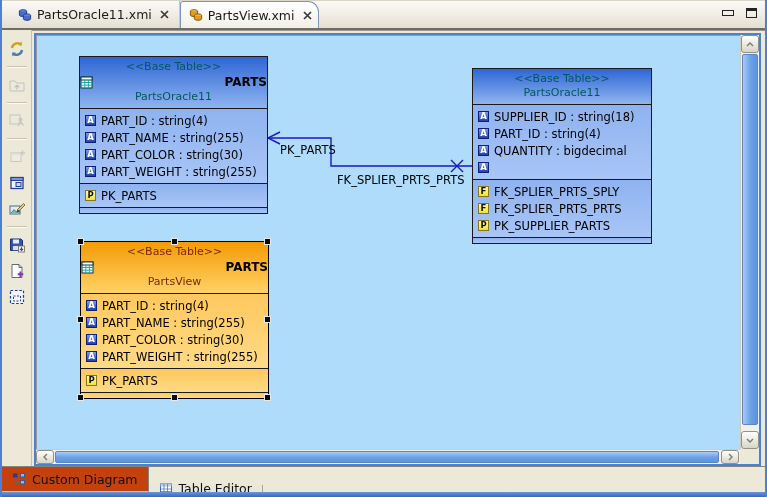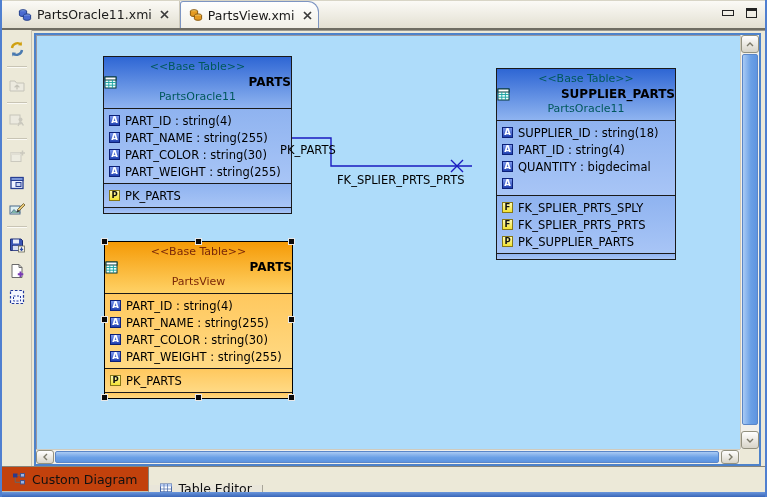--- a/index.html
+++ b/index.html
@@ -41,21 +41,21 @@
     background:linear-gradient(#ffffff,#d8d4c8);border:1px solid #93917f;border-radius:3px;}
   .vscroll .sb-up{top:0;left:0;right:0;height:18px;}
   .vscroll .sb-down{bottom:0;left:0;right:0;height:18px;}
   .vscroll .thumb{position:absolute;top:19px;left:1px;right:1px;height:calc(100% - 43px);
     background:linear-gradient(90deg,#a9caf4,#6aa0e6 55%,#5e94e0);border:1px solid #5a86c8;border-radius:2px;}
   .hscroll .sb-left{left:0;top:0;bottom:0;width:18px;}
   .hscroll .sb-right{right:1px;top:0;bottom:0;width:18px;}
   .hscroll .thumb{position:absolute;left:19px;right:21px;top:1px;bottom:1px;
     background:linear-gradient(#a9caf4,#6aa0e6 55%,#5e94e0);border:1px solid #5a86c8;border-radius:2px;}
   
-  .dtable{position:absolute;border:1px solid var(--bd);z-index:2;background:#fff;margin-left:24px;}
+  .dtable{position:absolute;border:1px solid var(--bd);z-index:2;background:#fff;}
   .t-header{text-align:center;padding:3px 0 4px;background:linear-gradient(var(--h1),var(--h2));}
   .t-stereo,.t-schema{font-size:11px;color:var(--accent);line-height:14px;}
   .t-name-row{font-size:12px;font-weight:bold;color:#000;display:flex;justify-content:space-between;align-items:center;gap:4px;line-height:16px;}
   .t-cols,.t-keys{background:linear-gradient(var(--b1),var(--b2));border-top:1px solid #1a1a1a;padding:3px 0;}
   .t-foot{background:linear-gradient(var(--b1),var(--b2));border-top:1px solid #1a1a1a;height:6px;}
   .t-row{display:flex;align-items:center;height:17px;padding-left:5px;}
   .r-icon{width:11px;height:11px;flex:none;display:flex;align-items:center;justify-content:center;
     font-size:8.5px;font-weight:bold;margin-right:5px;line-height:1;}
   .r-icon.attr{background:linear-gradient(#7c98ee,#2040b0);color:#fff;border:1px solid #0c2078;}
   .r-icon.key{background:linear-gradient(#fffbb0,#f2e232);color:#111;border:1px solid #857718;}
@@ -226,28 +226,20 @@
               <div class="t-row">
     <span class="r-icon key">P</span>
     <span class="r-text">PK_PARTS</span>
   </div>
             </div>
     <div class="t-foot"></div>
   </div>
           <div class="dtable" style="left: 435px; top: 32px; width: 180px; --h1: #2e66d4; --h2: #8fb4f0; --b1: #8fb3f0; --b2: #a8c5f6; --accent: #00585c; --bd: #1a1a1a;">
     <div class="t-header">
       <div class="t-stereo">&lt;&lt;Base Table&gt;&gt;</div>
-      <div class="t-name-row">
-        <svg width="13" height="13" viewBox="0 0 13 13">
-                  <rect x="1" y="1" width="11" height="11" fill="#eafffc" stroke="#083a3a"></rect>
-                  <rect x="1" y="1" width="11" height="3" fill="#ffffff" stroke="#083a3a"></rect>
-                  <path d="M1 6.5 h11 M1 9.2 h11 M4.8 4 v8 M8.4 4 v8" stroke="#18a0a0" stroke-width=".9"></path>
-                </svg>
-        <span class="t-name">SUPPLIER_PARTS</span>
-      </div>
       <div class="t-schema">PartsOracle11</div>
     </div>
     <div class="t-cols">
               <div class="t-row">
     <span class="r-icon attr">A</span>
     <span class="r-text">SUPPLIER_ID : string(18)</span>
   </div>
               <div class="t-row">
     <span class="r-icon attr">A</span>
     <span class="r-text">PART_ID : string(4)</span>

